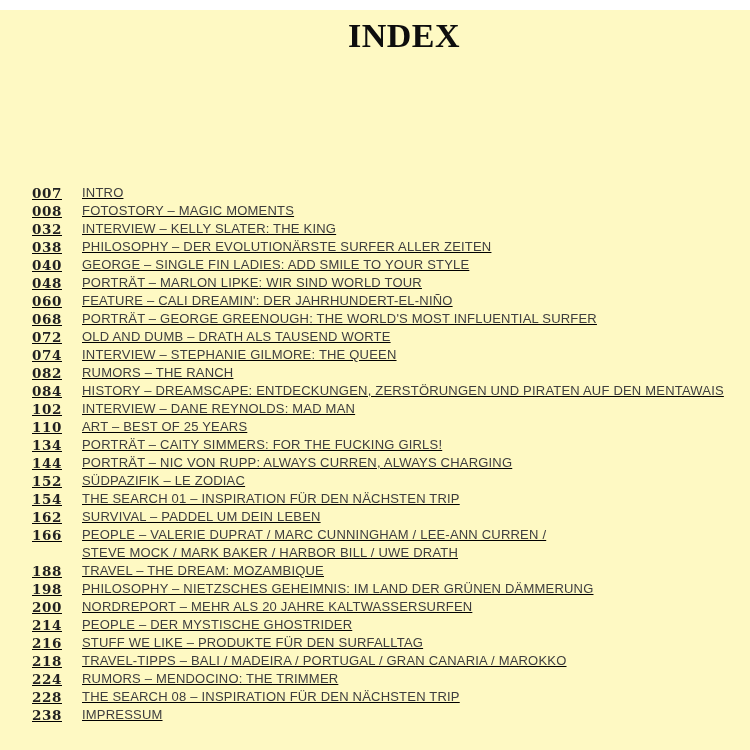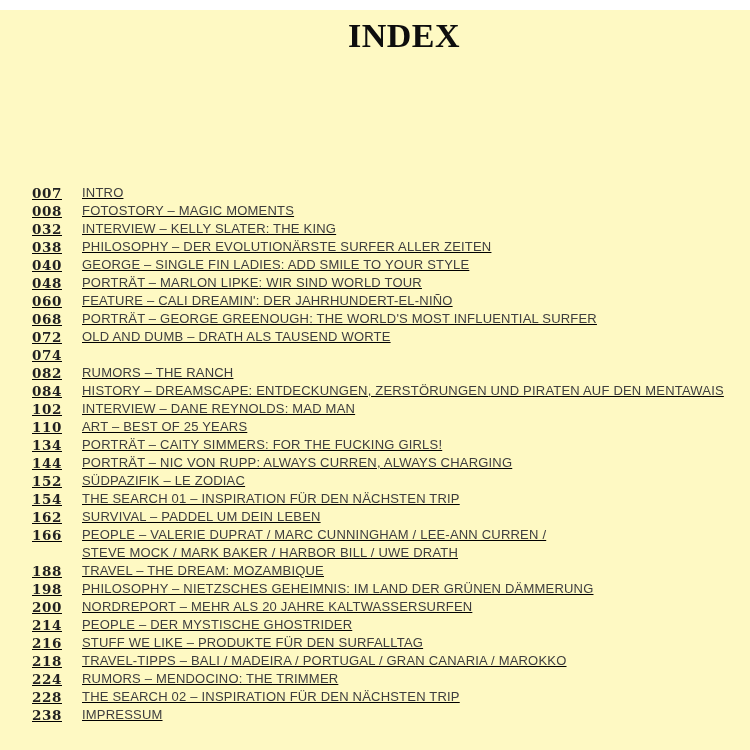--- a/index.html
+++ b/index.html
@@ -107,20 +107,21 @@
       <span class="entry">PORTRÄT – GEORGE GREENOUGH: THE WORLD'S MOST INFLUENTIAL SURFER</span>
     </div>
 
     <div class="row">
       <span class="num">072</span>
       <span class="entry">OLD AND DUMB – DRATH ALS TAUSEND WORTE</span>
     </div>
 
     <div class="row">
       <span class="num">074</span>
+      <span class="entry">INTERVIEW – STEPHANIE GILMORE: THE QUEEN</span>
     </div>
 
     <div class="row">
       <span class="num">082</span>
       <span class="entry">RUMORS – THE RANCH</span>
     </div>
 
     <div class="row">
       <span class="num">084</span>
       <span class="entry">HISTORY – DREAMSCAPE: ENTDECKUNGEN, ZERSTÖRUNGEN UND PIRATEN AUF DEN MENTAWAIS</span>
@@ -201,21 +202,21 @@
       <span class="entry">TRAVEL-TIPPS – BALI / MADEIRA / PORTUGAL / GRAN CANARIA / MAROKKO</span>
     </div>
 
     <div class="row">
       <span class="num">224</span>
       <span class="entry">RUMORS – MENDOCINO: THE TRIMMER</span>
     </div>
 
     <div class="row">
       <span class="num">228</span>
-      <span class="entry">THE SEARCH 02 – INSPIRATION FÜR DEN NÄCHSTEN TRIP</span>
+      <span class="entry">THE SEARCH 08 – INSPIRATION FÜR DEN NÄCHSTEN TRIP</span>
     </div>
 
 
     <div class="row">
       <span class="num">238</span>
       <span class="entry">IMPRESSUM</span>
     </div>
   </div>
 
 </div>

